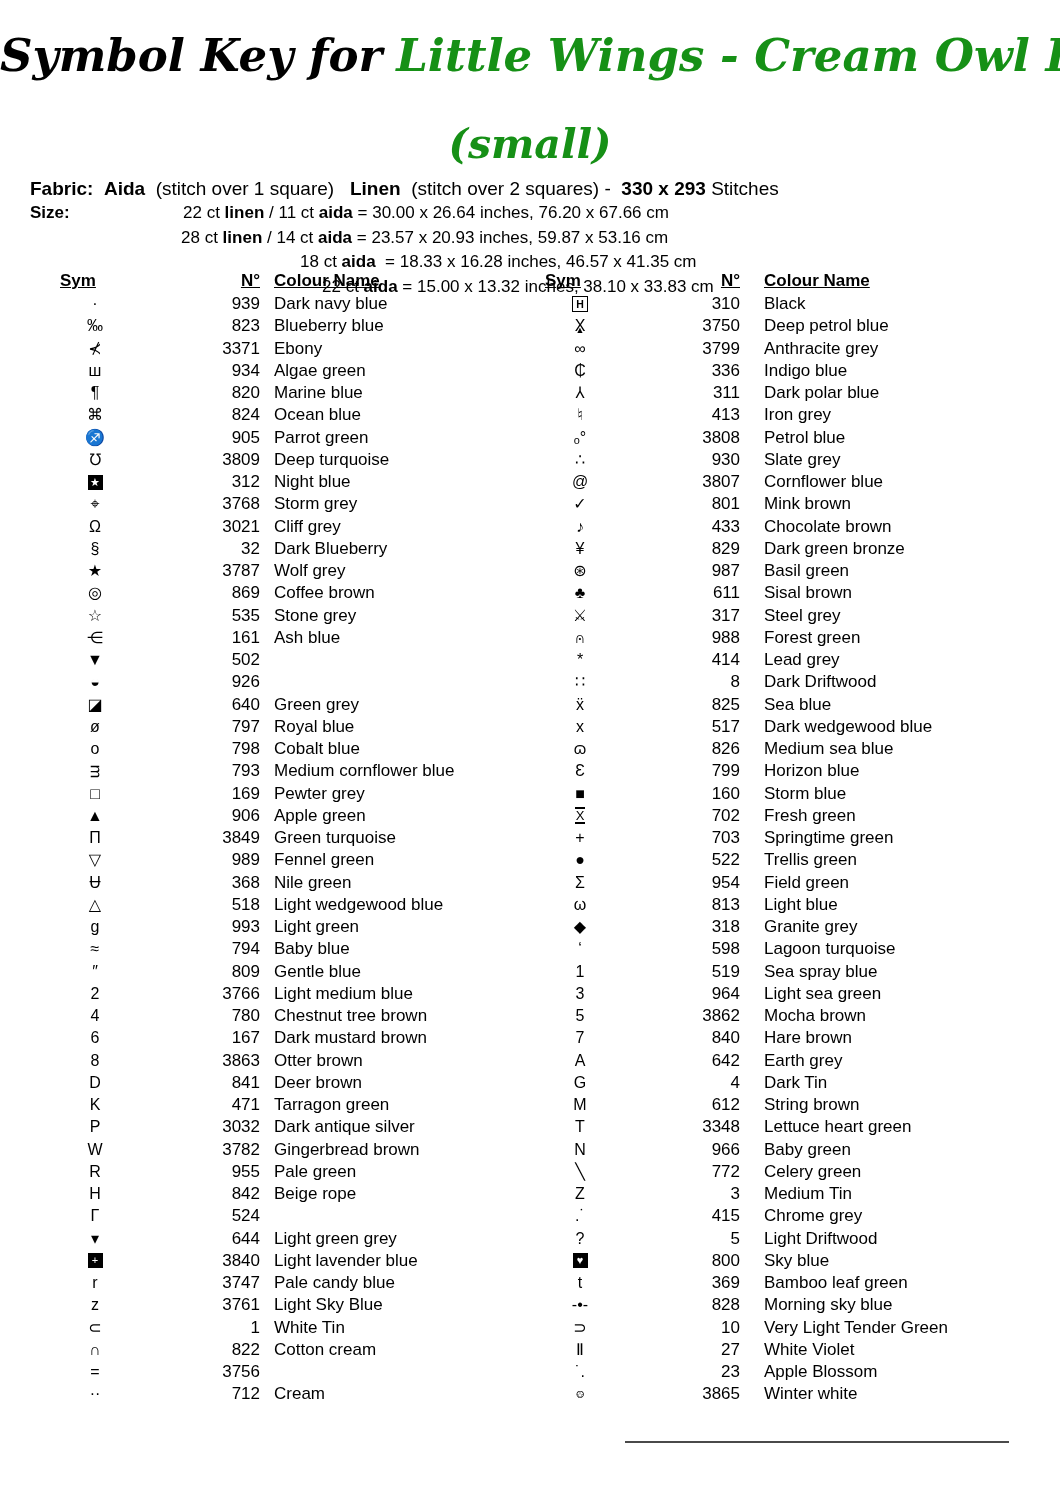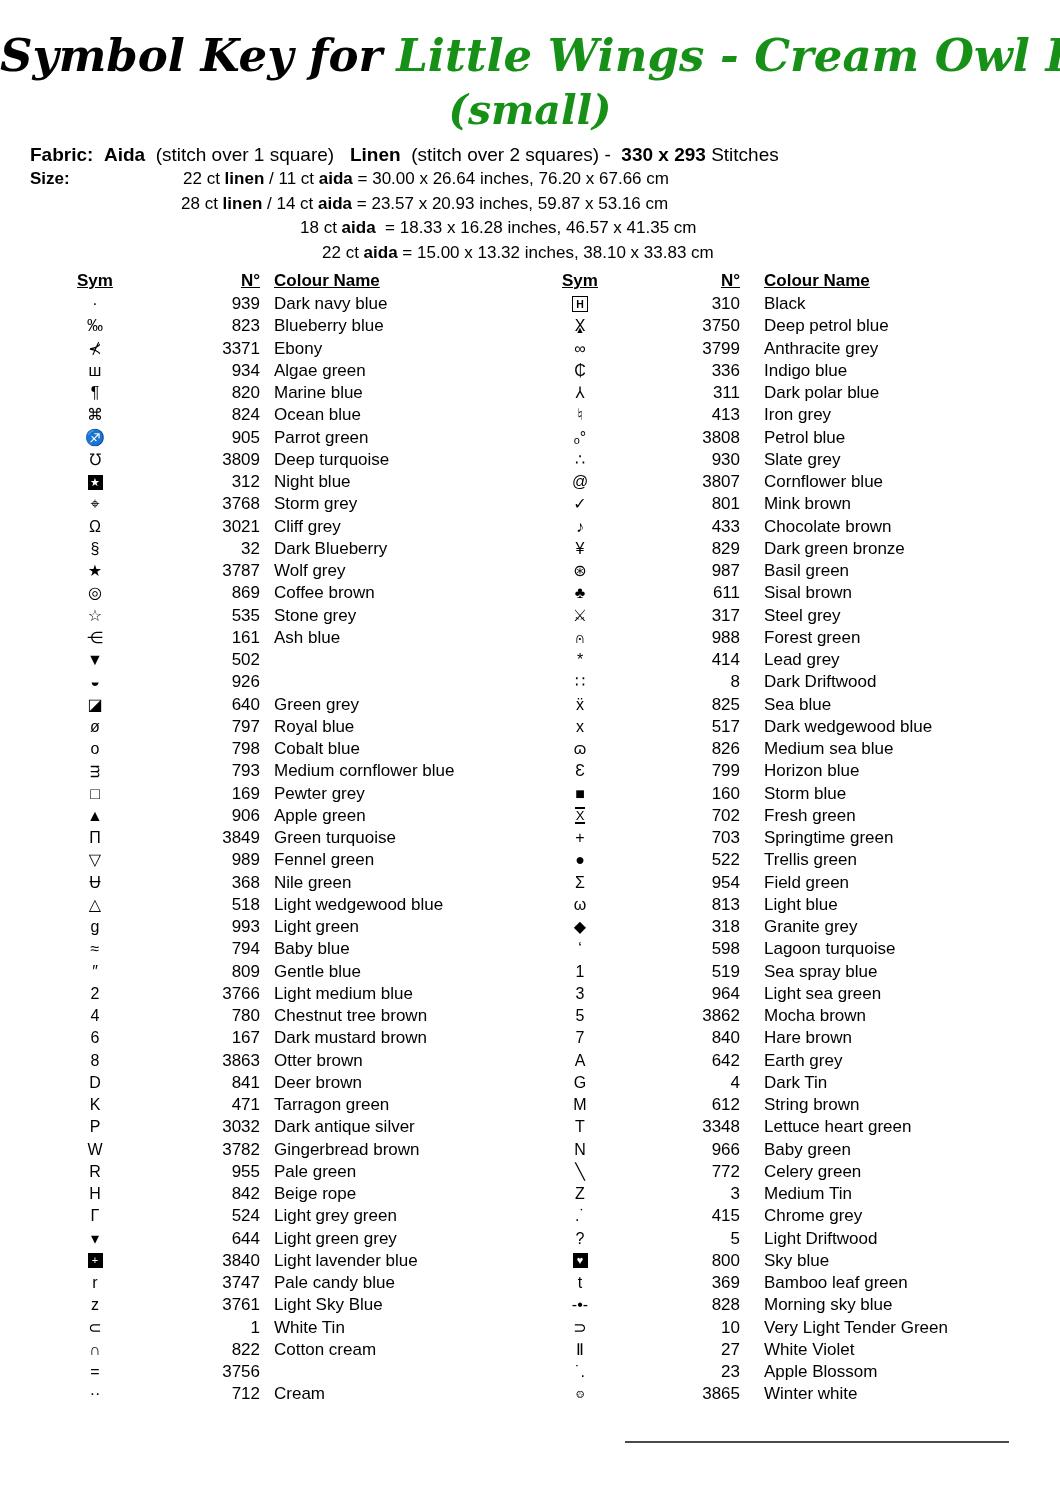--- a/index.html
+++ b/index.html
@@ -9,41 +9,41 @@
     font-family:"Liberation Sans", sans-serif;
   }
   .title1{
     margin-top:26px;text-align:center;
     font-family:"DejaVu Serif", serif;font-style:italic;font-weight:bold;
     font-size:45px;line-height:60px;white-space:nowrap;
   }
   .title1 .pat{margin-left:14px}
   .title2{
     text-align:center;font-family:"DejaVu Serif", serif;
-    font-style:italic;font-weight:bold;font-size:41px;line-height:48px;
+    font-style:italic;font-weight:bold;font-size:41px;line-height:48px;margin-top:34px;
   }
   .fabric{margin:9px 0 0 30px;font-size:19px;line-height:24px;white-space:nowrap}
   .b{font-weight:bold}
   .size{display:flex;margin-left:30px;font-size:17px;line-height:24.5px}
   .size-label{font-weight:bold;width:62px;flex:none}
   .size-lines{flex:none}
   .size-line{white-space:nowrap}
   .size-line:nth-child(1){margin-left:91px}
   .size-line:nth-child(2){margin-left:89px}
   .size-line:nth-child(3){margin-left:208px}
   .size-line:nth-child(4){margin-left:230px}
   .ktable{position:absolute;top:269px}
   .ktable.left{left:60px}
   .ktable.right{left:545px}
   .thead,.trow{display:grid;align-items:center}
   .left .thead,.left .trow{grid-template-columns:70px 130px 370px}
   .right .thead,.right .trow{grid-template-columns:70px 125px 370px}
   .thead{font-weight:bold;font-size:17px;height:24px}
   .thead span{text-decoration:underline}
-  .h-sym{text-align:center}
+  .h-sym{}
   .h-no{text-align:right}
   .h-name{padding-left:14px}
   .right .h-name{padding-left:24px}
   .trow{height:22.26px;font-size:17px}
   .no{text-align:right}
   .name{padding-left:14px;white-space:nowrap}
   .right .name{padding-left:24px}
   .sym{display:flex;justify-content:center;align-items:center;position:relative;font-size:16px}
   .g{display:inline-flex;align-items:center;justify-content:center;line-height:1}
   .g.inv{width:15px;height:15px;background:#000;color:#fff;font-size:11px}
@@ -364,21 +364,20 @@
           <span class="g">H</span>
         </span>
         <span class="no">842</span>
         <span class="name">Beige rope</span>
       </div>
       <div class="trow">
         <span class="sym">
           <span class="g">Γ</span>
         </span>
         <span class="no">524</span>
-        <span class="name">Light grey green</span>
       </div>
       <div class="trow">
         <span class="sym">
           <span class="g">▾</span>
         </span>
         <span class="no">644</span>
         <span class="name">Light green grey</span>
       </div>
       <div class="trow">
         <span class="sym">

